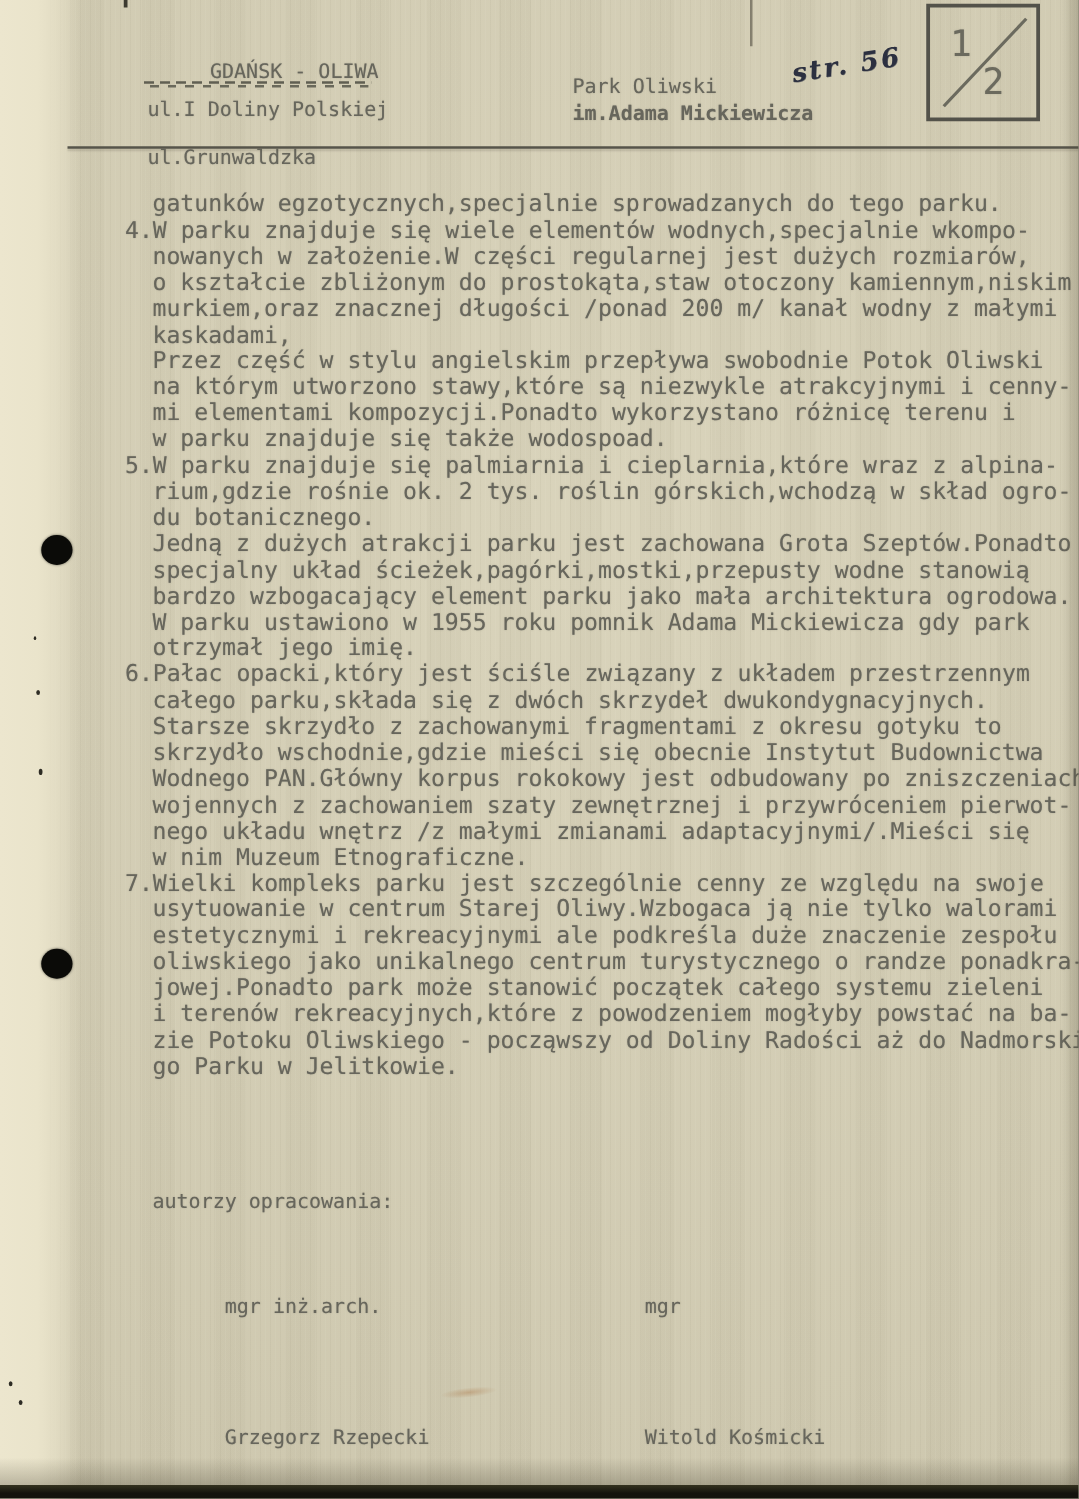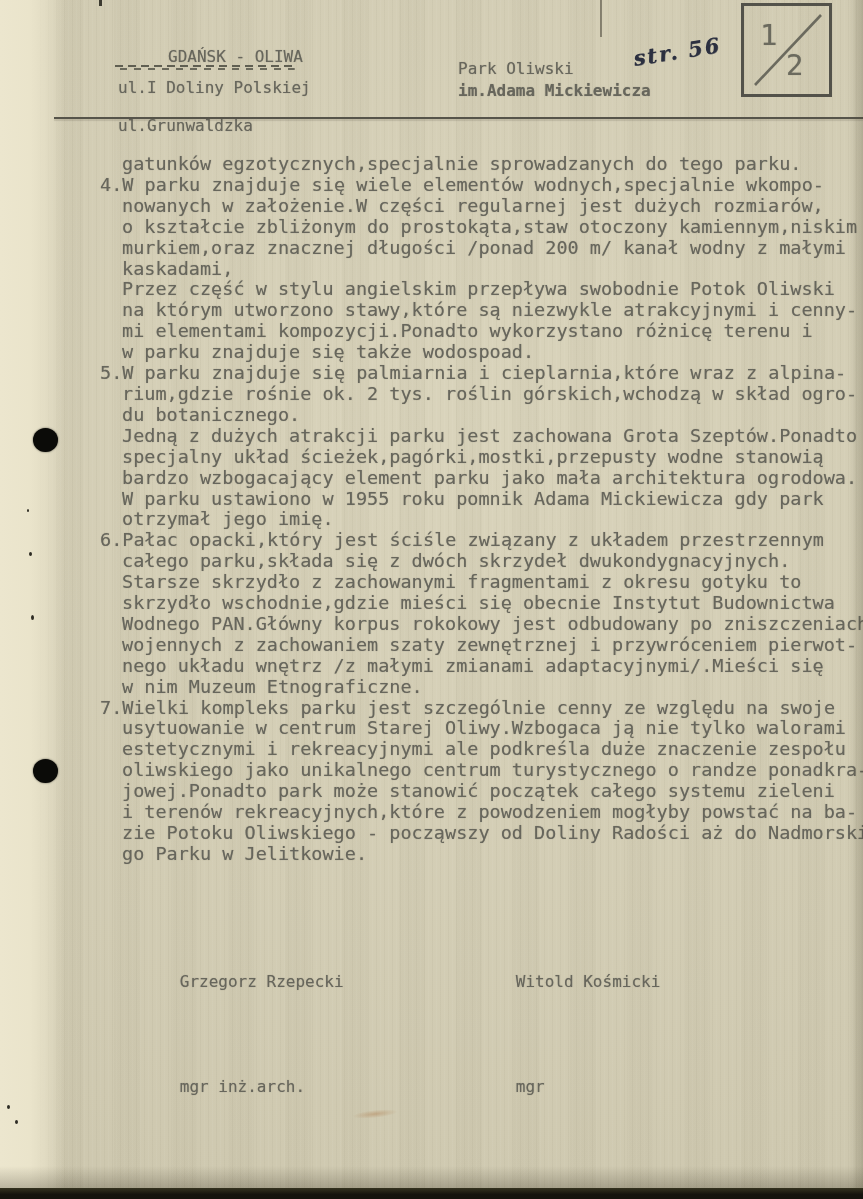--- a/index.html
+++ b/index.html
@@ -85,25 +85,26 @@
     <span class="digit one">1</span>
     <span class="digit two">2</span>
     <svg width="85" height="88">
       <line x1="11" y1="79" x2="77" y2="9" stroke="#6b6a5e" stroke-width="2.6"></line>
     </svg>
   </div>
 
   <div class="type body-text"><div class="line cont">gatunków egzotycznych,specjalnie sprowadzanych do tego parku.</div><div class="line num">4.W parku znajduje się wiele elementów wodnych,specjalnie wkompo-</div><div class="line cont">nowanych w założenie.W części regularnej jest dużych rozmiarów,</div><div class="line cont">o kształcie zbliżonym do prostokąta,staw otoczony kamiennym,niskim</div><div class="line cont">murkiem,oraz znacznej długości /ponad 200 m/ kanał wodny z małymi</div><div class="line cont">kaskadami,</div><div class="line cont">Przez część w stylu angielskim przepływa swobodnie Potok Oliwski</div><div class="line cont">na którym utworzono stawy,które są niezwykle atrakcyjnymi i cenny-</div><div class="line cont">mi elementami kompozycji.Ponadto wykorzystano różnicę terenu i</div><div class="line cont">w parku znajduje się także wodospoad.</div><div class="line num">5.W parku znajduje się palmiarnia i cieplarnia,które wraz z alpina-</div><div class="line cont">rium,gdzie rośnie ok. 2 tys. roślin górskich,wchodzą w skład ogro-</div><div class="line cont">du botanicznego.</div><div class="line cont">Jedną z dużych atrakcji parku jest zachowana Grota Szeptów.Ponadto</div><div class="line cont">specjalny układ ścieżek,pagórki,mostki,przepusty wodne stanowią</div><div class="line cont">bardzo wzbogacający element parku jako mała architektura ogrodowa.</div><div class="line cont">W parku ustawiono w 1955 roku pomnik Adama Mickiewicza gdy park</div><div class="line cont">otrzymał jego imię.</div><div class="line num">6.Pałac opacki,który jest ściśle związany z układem przestrzennym</div><div class="line cont">całego parku,składa się z dwóch skrzydeł dwukondygnacyjnych.</div><div class="line cont">Starsze skrzydło z zachowanymi fragmentami z okresu gotyku to</div><div class="line cont">skrzydło wschodnie,gdzie mieści się obecnie Instytut Budownictwa</div><div class="line cont">Wodnego PAN.Główny korpus rokokowy jest odbudowany po zniszczeniach</div><div class="line cont">wojennych z zachowaniem szaty zewnętrznej i przywróceniem pierwot-</div><div class="line cont">nego układu wnętrz /z małymi zmianami adaptacyjnymi/.Mieści się</div><div class="line cont">w nim Muzeum Etnograficzne.</div><div class="line num">7.Wielki kompleks parku jest szczególnie cenny ze względu na swoje</div><div class="line cont">usytuowanie w centrum Starej Oliwy.Wzbogaca ją nie tylko walorami</div><div class="line cont">estetycznymi i rekreacyjnymi ale podkreśla duże znaczenie zespołu</div><div class="line cont">oliwskiego jako unikalnego centrum turystycznego o randze ponadkra-</div><div class="line cont">jowej.Ponadto park może stanowić początek całego systemu zieleni</div><div class="line cont">i terenów rekreacyjnych,które z powodzeniem mogłyby powstać na ba-</div><div class="line cont">zie Potoku Oliwskiego - począwszy od Doliny Radości aż do Nadmorskie-</div><div class="line cont">go Parku w Jelitkowie.</div></div>
 
   <div class="type footer">
+    <div class="row">autorzy opracowania:</div>
+    <div class="row">
+      <span class="fcol">mgr inż.arch.</span><span>mgr</span>
+    </div>
     <div class="row">
       <span class="fcol">Grzegorz Rzepecki</span><span>Witold Kośmicki</span>
-    </div>
-    <div class="row">
-      <span class="fcol">mgr inż.arch.</span><span>mgr</span>
     </div>
   </div>
 
   <div class="hole hole-top"></div>
   <div class="hole hole-bottom"></div>
   <div class="crease"></div>
   <div class="tick"></div>
   <div class="speck sp1"></div>
   <div class="speck sp2"></div>
   <div class="speck sp3"></div>

